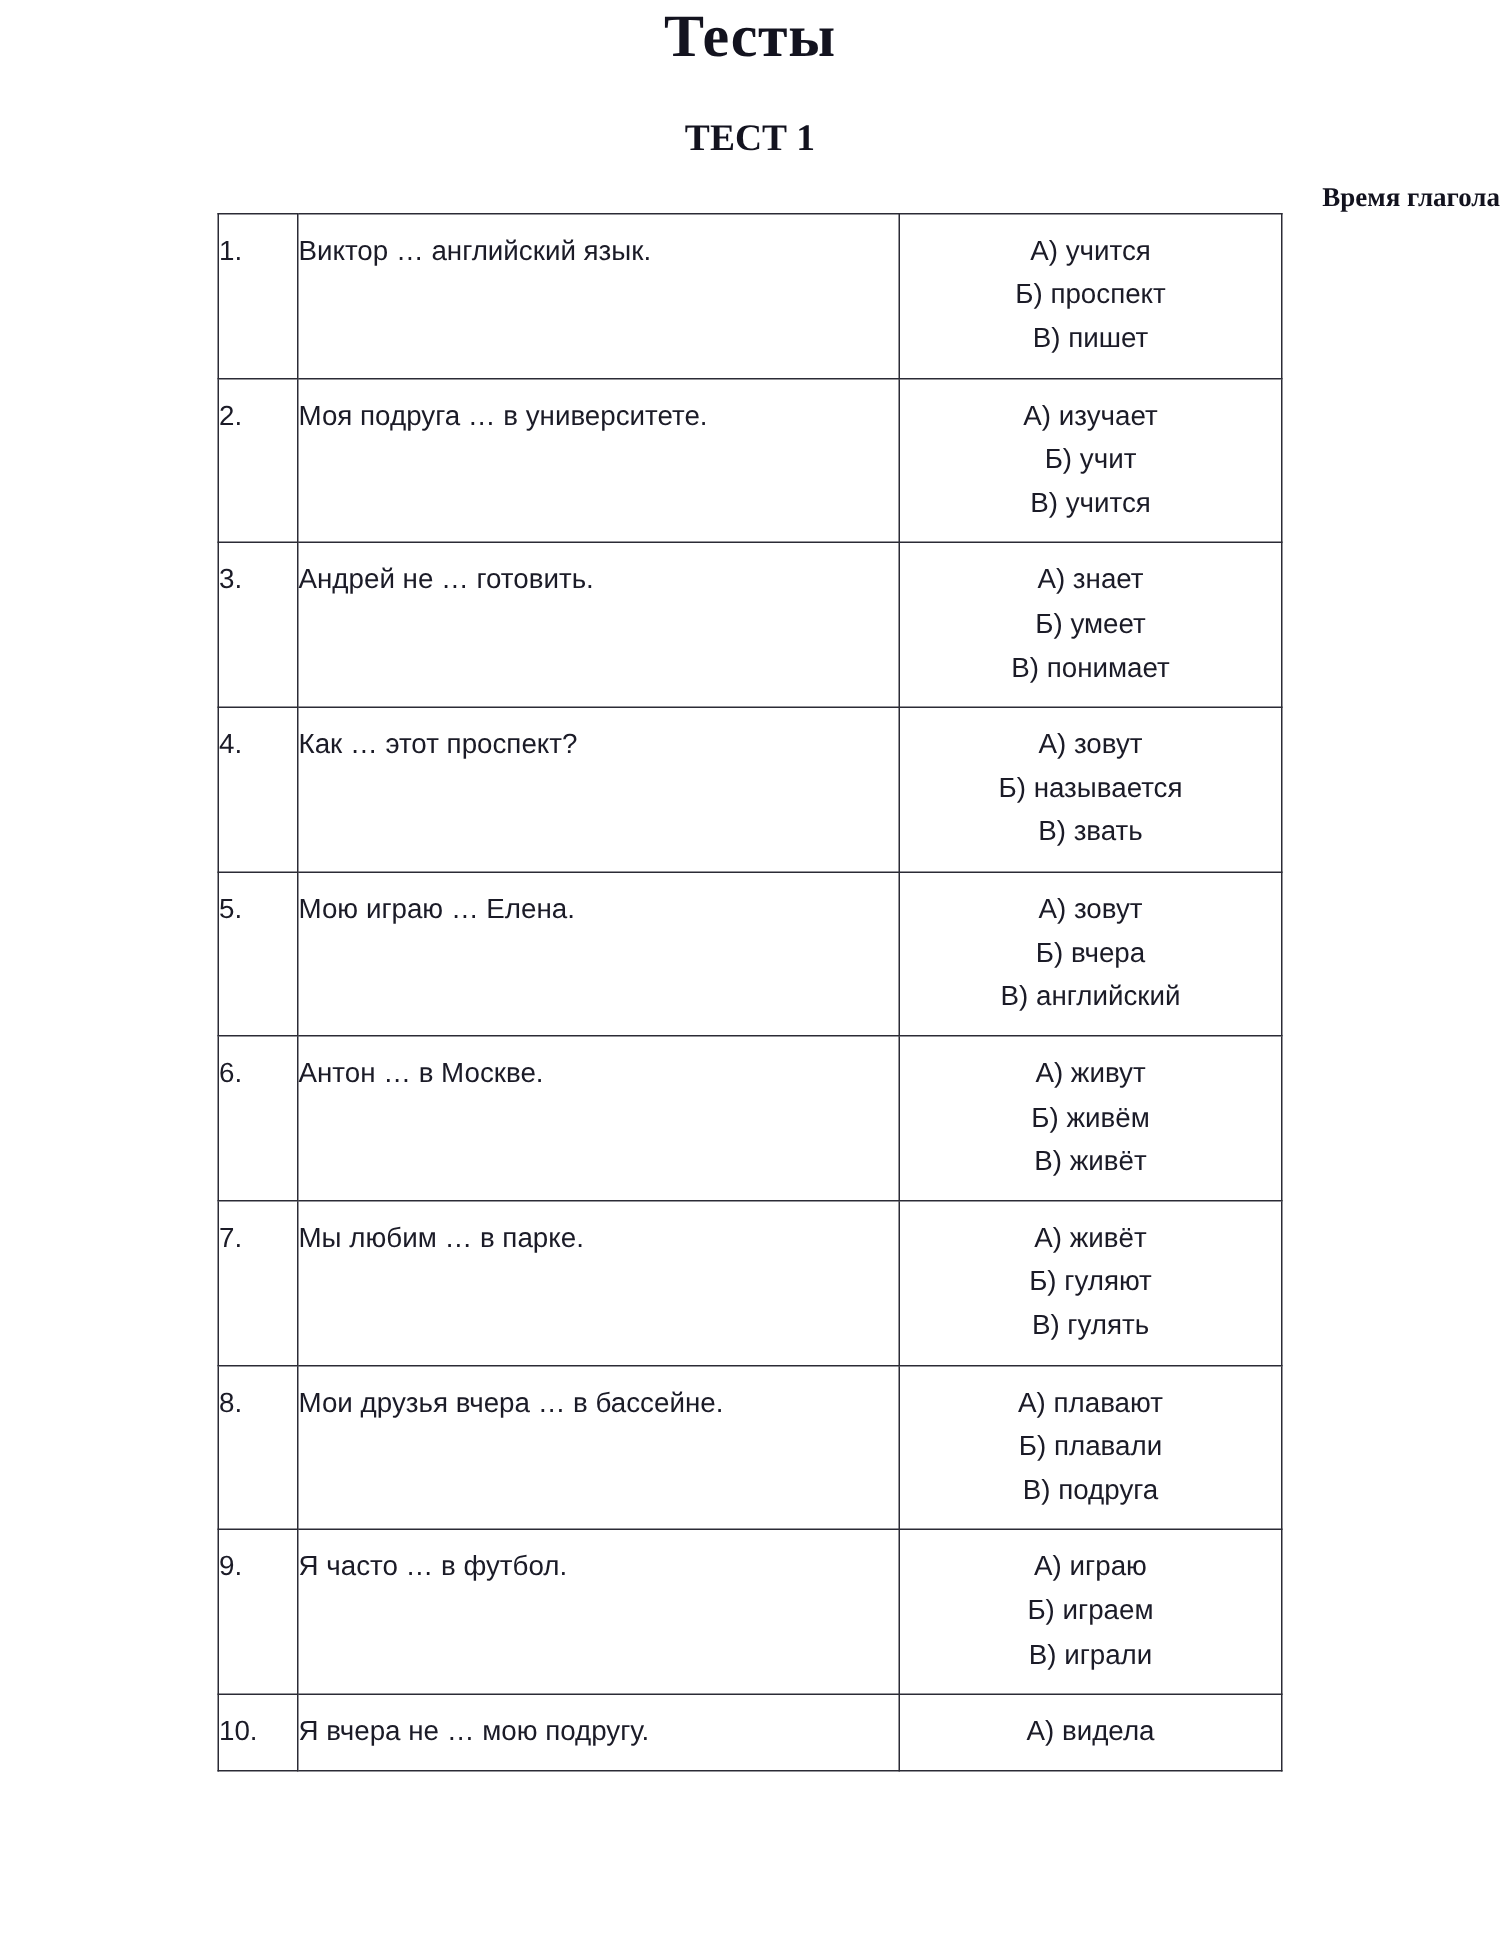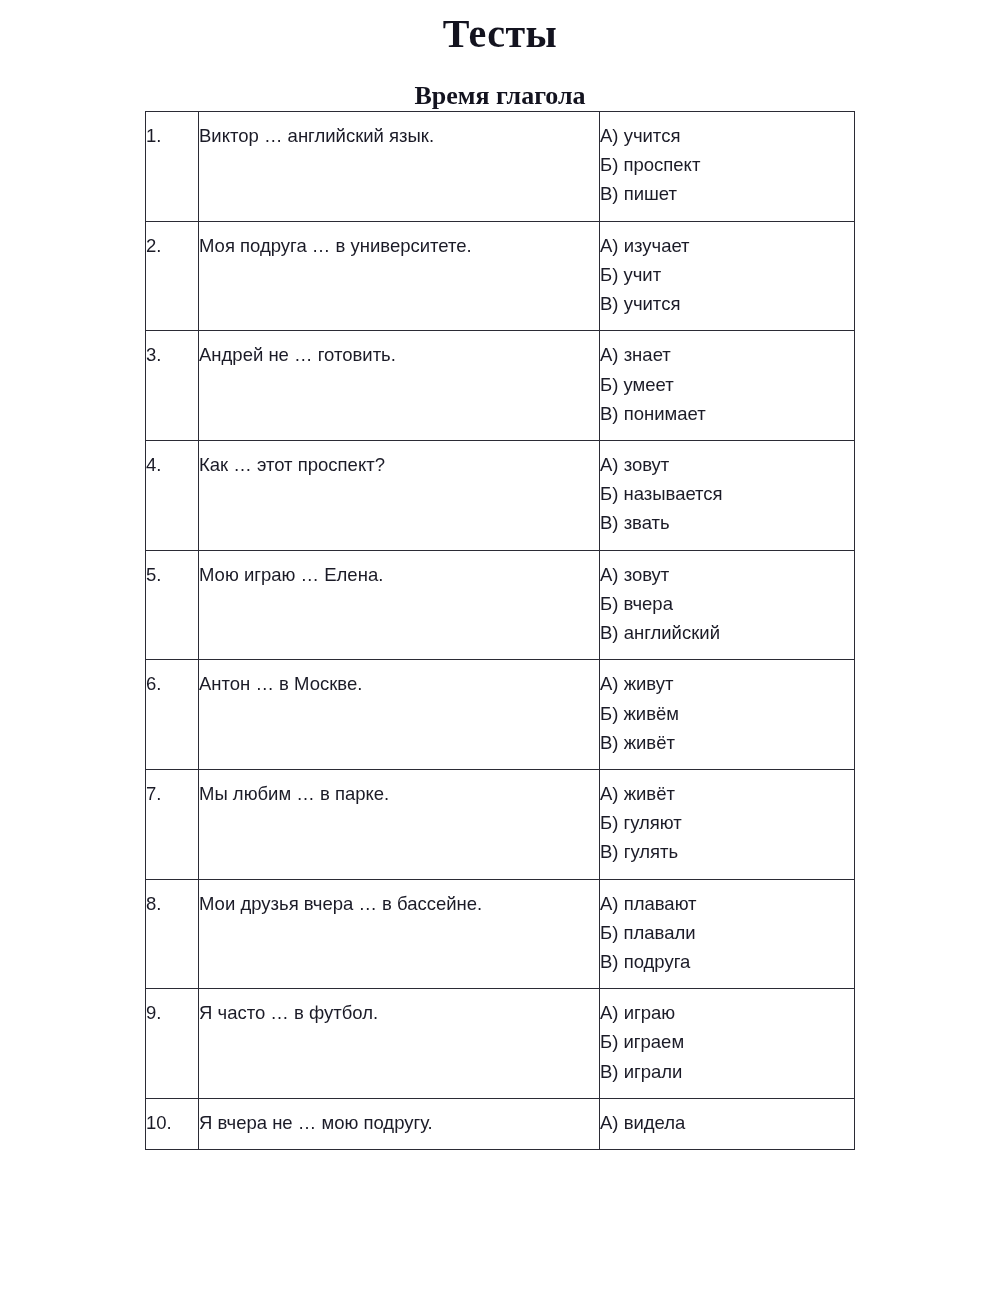--- a/index.html
+++ b/index.html
@@ -21,37 +21,37 @@
     box-sizing: border-box;
     padding: 0;
     position: relative;
   }
   .title {
     text-align: center;
     font-family: "Liberation Serif", serif;
     font-weight: bold;
     font-size: 40px;
     letter-spacing: 0.5px;
-    margin: 10px;
+    margin: 0;
     color: #13131f;
   }
   .subtitle {
     text-align: center;
     font-family: "Liberation Serif", serif;
     font-weight: bold;
     font-size: 25px;
     margin: 0;
     padding-top: 32px;
     color: #13131f;
   }
   .subsubtitle {
-    text-align: center;
+    text-align: right;
     font-family: "Liberation Serif", serif;
     font-weight: bold;
-    font-size: 26px;
+    font-size: 18px;
     margin: 0;
     padding-top: 14px;
     color: #13131f;
   }
   .instruction {
     font-size: 17px;
     margin: 0;
     padding: 28px 0 9px 145px;
     color: #1b1b27;
   }
@@ -76,32 +76,34 @@
   td.question {
     width: 400px;
     padding-left: 14px;
     padding-right: 8px;
     margin-left: 16px;
   }
   td.options {
     width: 254px;
     padding-left: 12px;
     padding-right: 6px;
+    text-align: center;
   }
   td.options .opt {
     display: block;
     white-space: nowrap;
   }
 </style>
 </head>
 <body>
 
 <div class="page">
 
   <h1 class="title">Тесты</h1>
+  <h2 class="subtitle">ТЕСТ 1</h2>
   <h3 class="subsubtitle">Время глагола</h3>
 
   <table class="test-table">
     <tbody>
       <tr>
         <td class="num">1.</td>
         <td class="question">Виктор … английский язык.</td>
         <td class="options">
           <span class="opt">А) учится</span>
           <span class="opt">Б) проспект</span>

